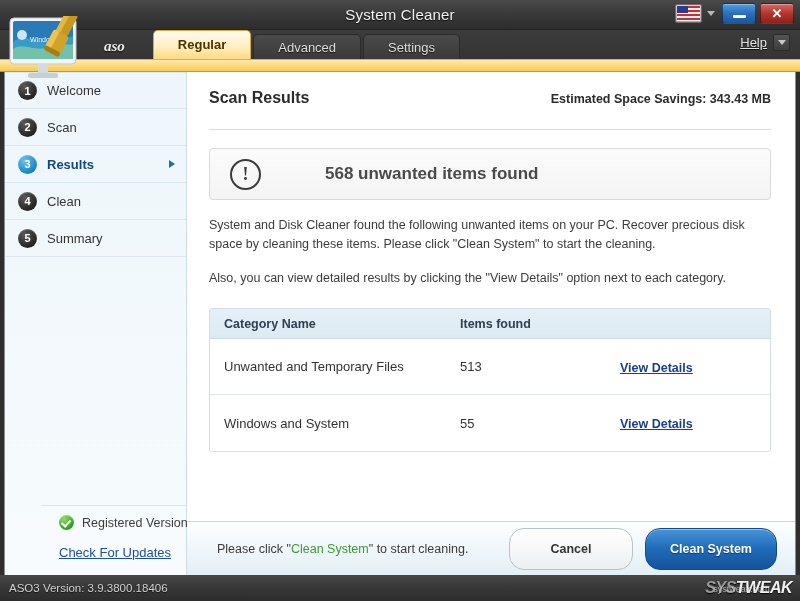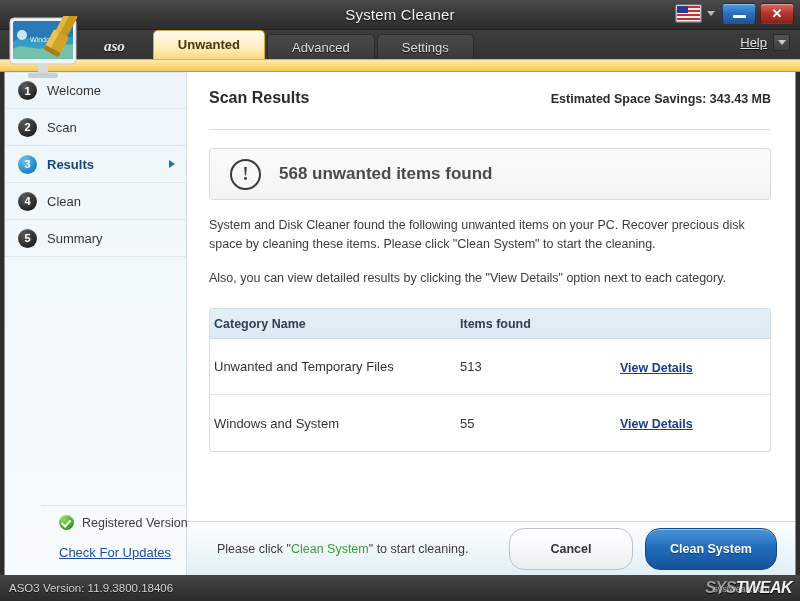--- a/index.html
+++ b/index.html
@@ -327,20 +327,21 @@
     font-size: 18px;
     font-weight: bold;
     color: #3a3a3a;
     line-height: 19px;
     font-family: "Liberation Serif", serif;
   }
   .alert-text {
     font-size: 17px;
     font-weight: bold;
     color: #4a4a4a;
+    margin-left: 46px;
   }
   .para {
     margin-top: 16px;
     font-size: 12.5px;
     color: #3c3c3c;
     line-height: 1.55;
     max-width: 570px;
   }
   .para.second { margin-top: 14px; }
 
@@ -363,21 +364,21 @@
     height: 30px;
     background: linear-gradient(180deg,#e4f0f7 0%,#dceaf3 100%);
     border-bottom: 1px solid #cfdce5;
   }
   .th {
     font-size: 12.5px;
     font-weight: bold;
     color: #2f4150;
   }
   .td { font-size: 13px; color: #333; }
-  .col-name { width: 250px; padding-left: 4px; box-sizing: border-box; }
+  .col-name { width: 250px; padding-left: 14px; box-sizing: border-box; }
   .col-count { width: 160px; box-sizing: border-box; }
   .col-action { flex: 1; box-sizing: border-box; }
   .view-link {
     font-size: 12.5px;
     font-weight: bold;
     color: #1b3f8b;
     text-decoration: underline;
     cursor: pointer;
   }
 
@@ -499,21 +500,21 @@
       </div>
       <div class="btn-close">
         <span class="close-glyph">✕</span>
       </div>
     </div>
   </div>
 
   <div class="tabbar">
     <div class="tabs">
       <div class="tab logo-tab">aso</div>
-      <div class="tab active">Unwanted</div>
+      <div class="tab active">Regular</div>
       <div class="tab">Advanced</div>
       <div class="tab">Settings</div>
     </div>
     <div class="help">
       <span class="help-label">Help</span>
       <span class="help-caret">
           <i></i>
         </span>
     </div>
   </div>
@@ -623,17 +624,17 @@
         <div class="footer-note"><span>Please click "</span><span class="green">Clean System</span><span>" to start cleaning.</span></div>
         <div class="footer-btns">
           <div class="btn btn-cancel">Cancel</div>
           <div class="btn btn-primary">Clean System</div>
         </div>
       </div>
     </div>
   </div>
 
   <div class="statusbar">
-    <span class="status-text">ASO3 Version: 11.9.3800.18406</span>
+    <span class="status-text">ASO3 Version: 3.9.3800.18406</span>
     <span class="brand"><span class="sys">SYS</span><span class="tweak">TWEAK</span><span class="brand-wm">systweak.com</span></span>
   </div>
 
 </div>
 
 </body></html>

